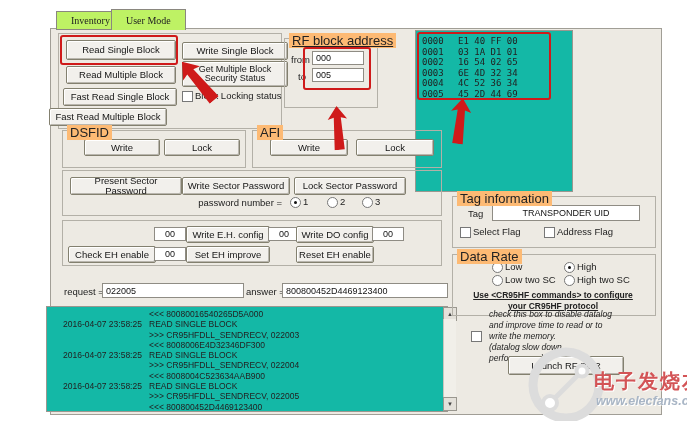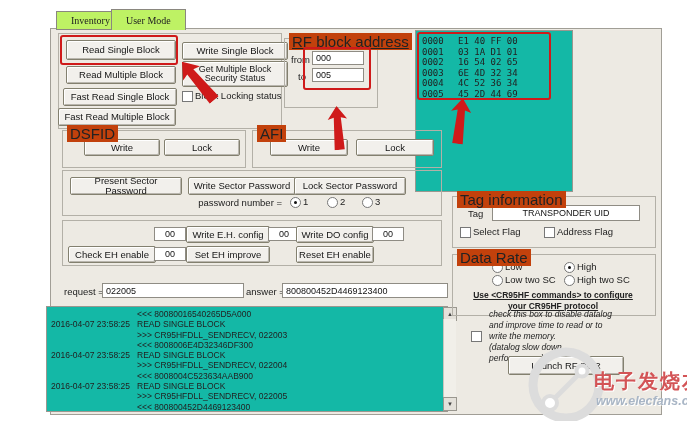--- a/index.html
+++ b/index.html
@@ -5,36 +5,36 @@
   html,body{margin:0;padding:0;background:#ffffff;width:687px;height:421px;overflow:hidden;
     font-family:"Liberation Sans",sans-serif;-webkit-font-smoothing:antialiased;}
   #app{position:relative;width:687px;height:421px;background:#ffffff;}
   .window{position:absolute;left:50px;top:28px;width:610px;height:385px;background:#edeae3;border:1px solid #a19e96;}
   .tab{position:absolute;font-size:10px;color:#222;background:#bef264;border:1px solid #8a877f;
     display:flex;align-items:center;justify-content:center;padding:0 14px;z-index:3;font-family:Liberation Serif, serif;}
   .btn{position:absolute;background:#f2f0ec;border:1px solid #83806f;border-radius:2px;font-size:9.5px;color:#151515;
     display:flex;align-items:center;justify-content:center;text-align:center;line-height:1.05;padding:0 2px;
     box-shadow:inset 1px 1px 0 #ffffff, inset -1px -1px 0 #b9b6ae;cursor:default;}
   .group{position:absolute;border:1px solid #b3b0a7;}
-  .gtitle{position:absolute;background:#c2410c;font-size:15px;color:#222;padding:0 3px;white-space:nowrap;z-index:2;}
+  .gtitle{position:absolute;background:#fdba74;font-size:13px;color:#222;padding:0 3px;white-space:nowrap;z-index:2;}
   .lbl{position:absolute;font-size:9.5px;color:#222;white-space:nowrap;}
   .input{position:absolute;background:#ffffff;border:1px solid #8f8c84;font-size:9px;color:#111;
     display:flex;align-items:center;padding:0 3px;white-space:nowrap;overflow:hidden;}
   .chk{position:absolute;width:9px;height:9px;background:#fff;border:1px solid #777;}
   .radio{position:absolute;width:9px;height:9px;border-radius:50%;background:#fff;border:1px solid #777;}
   .radio.sel::after{content:"";position:absolute;left:2.5px;top:2.5px;width:3px;height:3px;border-radius:50%;background:#111;}
   .redbox{position:absolute;border:2px solid #cf1a1a;border-radius:3px;z-index:5;}
   .arrow{position:absolute;z-index:6;}
   .arrow svg{display:block;}
   .arrow polygon{fill:#cf1a1a;}
   .panel-white{position:absolute;background:#14b8a6;border:1px solid #9a978f;}
   .hexrow{font-family:"DejaVu Sans Mono",monospace;font-size:9px;line-height:10.5px;color:#222;white-space:pre;}
   .hexrow .addr{display:inline-block;width:36px;}
   .logrow{font-size:8.5px;line-height:10.3px;color:#222;white-space:nowrap;}
-  .logrow .t{display:inline-block;width:86px;}
+  .logrow .t{display:inline-block;width:86px;margin-left:12px;}
   .link{position:absolute;font-size:8.5px;font-weight:bold;color:#222;text-decoration:underline;text-align:center;white-space:nowrap;}
   .note{font-size:8.5px;font-style:italic;color:#222;line-height:11px;white-space:nowrap;}
   .sb{position:absolute;background:#e4e1da;border:1px solid #9a978f;display:flex;align-items:center;justify-content:center;
     font-size:6px;color:#444;}
   .wm-cn{position:absolute;font-size:20px;font-weight:bold;color:#d35456;letter-spacing:2px;white-space:nowrap;
     text-shadow:1px 1px 0 #fff;}
   .wm-url{position:absolute;font-size:12.5px;font-weight:bold;font-style:italic;color:#a9b6c6;white-space:nowrap;
     text-shadow:1px 1px 0 #fff;}
 </style>
 </head>
@@ -50,21 +50,21 @@
   <div class="group" style="left:58px;top:33px;width:222px;height:94px;"></div>
 
   <div class="btn" style="left:66px;top:40px;width:104px;height:18px;">Read Single Block</div>
   <div class="redbox" style="left:60px;top:35px;width:114px;height:26px;"></div>
   <div class="btn" style="left:182px;top:42px;width:100px;height:16px;">Write Single Block</div>
   <div class="btn" style="left:66px;top:66px;width:104px;height:16px;">Read Multiple Block</div>
   <div class="btn" style="left:182px;top:61px;width:100px;height:24px;font-size:9px;">Get Multiple Block Security Status</div>
   <div class="btn" style="left:63px;top:88px;width:108px;height:16px;">Fast Read Single Block</div>
   <div class="chk" style="left:182px;top:91px;"></div>
   <div class="lbl" style="left:195px;top:90px;">Block Locking status</div>
-  <div class="btn" style="left:58px;top:108px;width:112px;height:16px;">Fast Read Multiple Block</div>
+  <div class="btn" style="left:49px;top:108px;width:112px;height:16px;">Fast Read Multiple Block</div>
 
   <div class="arrow" style="left:186px;top:56px;transform:rotate(-40deg);">
     <svg width="24" height="50" viewBox="0 0 24 50">
         <polygon points="12,0 23,15 16,13 18,50 6.5,50 8,13 1,15"></polygon>
       </svg>
   </div>
 
   <div class="group" style="left:284px;top:38px;width:92px;height:68px;"></div>
   <div class="gtitle" style="left:289px;top:33px;text-decoration:underline;">RF block address</div>
   <div class="lbl" style="left:291px;top:54px;">from</div>
@@ -100,21 +100,21 @@
   <div class="btn" style="left:84px;top:139px;width:70px;height:15px;">Write</div>
   <div class="btn" style="left:164px;top:139px;width:70px;height:15px;">Lock</div>
 
   <div class="group" style="left:252px;top:130px;width:188px;height:36px;"></div>
   <div class="gtitle" style="left:257px;top:125px;">AFI</div>
   <div class="btn" style="left:270px;top:139px;width:72px;height:15px;">Write</div>
   <div class="btn" style="left:356px;top:139px;width:72px;height:15px;">Lock</div>
 
   <div class="group" style="left:62px;top:170px;width:378px;height:44px;"></div>
   <div class="btn" style="left:70px;top:177px;width:106px;height:16px;">Present Sector Password</div>
-  <div class="btn" style="left:188px;top:177px;width:102px;height:16px;">Write Sector Password</div>
+  <div class="btn" style="left:182px;top:177px;width:102px;height:16px;">Write Sector Password</div>
   <div class="btn" style="left:294px;top:177px;width:106px;height:16px;">Lock Sector Password</div>
   <div class="lbl" style="left:182px;top:197px;width:100px;text-align:right;">password number =</div>
   <div class="radio sel" style="left:290px;top:197px;"></div>
   <div class="lbl" style="left:303px;top:196px;">1</div>
   <div class="radio" style="left:327px;top:197px;"></div>
   <div class="lbl" style="left:340px;top:196px;">2</div>
   <div class="radio" style="left:362px;top:197px;"></div>
   <div class="lbl" style="left:375px;top:196px;">3</div>
 
   <div class="group" style="left:62px;top:220px;width:378px;height:44px;"></div>

